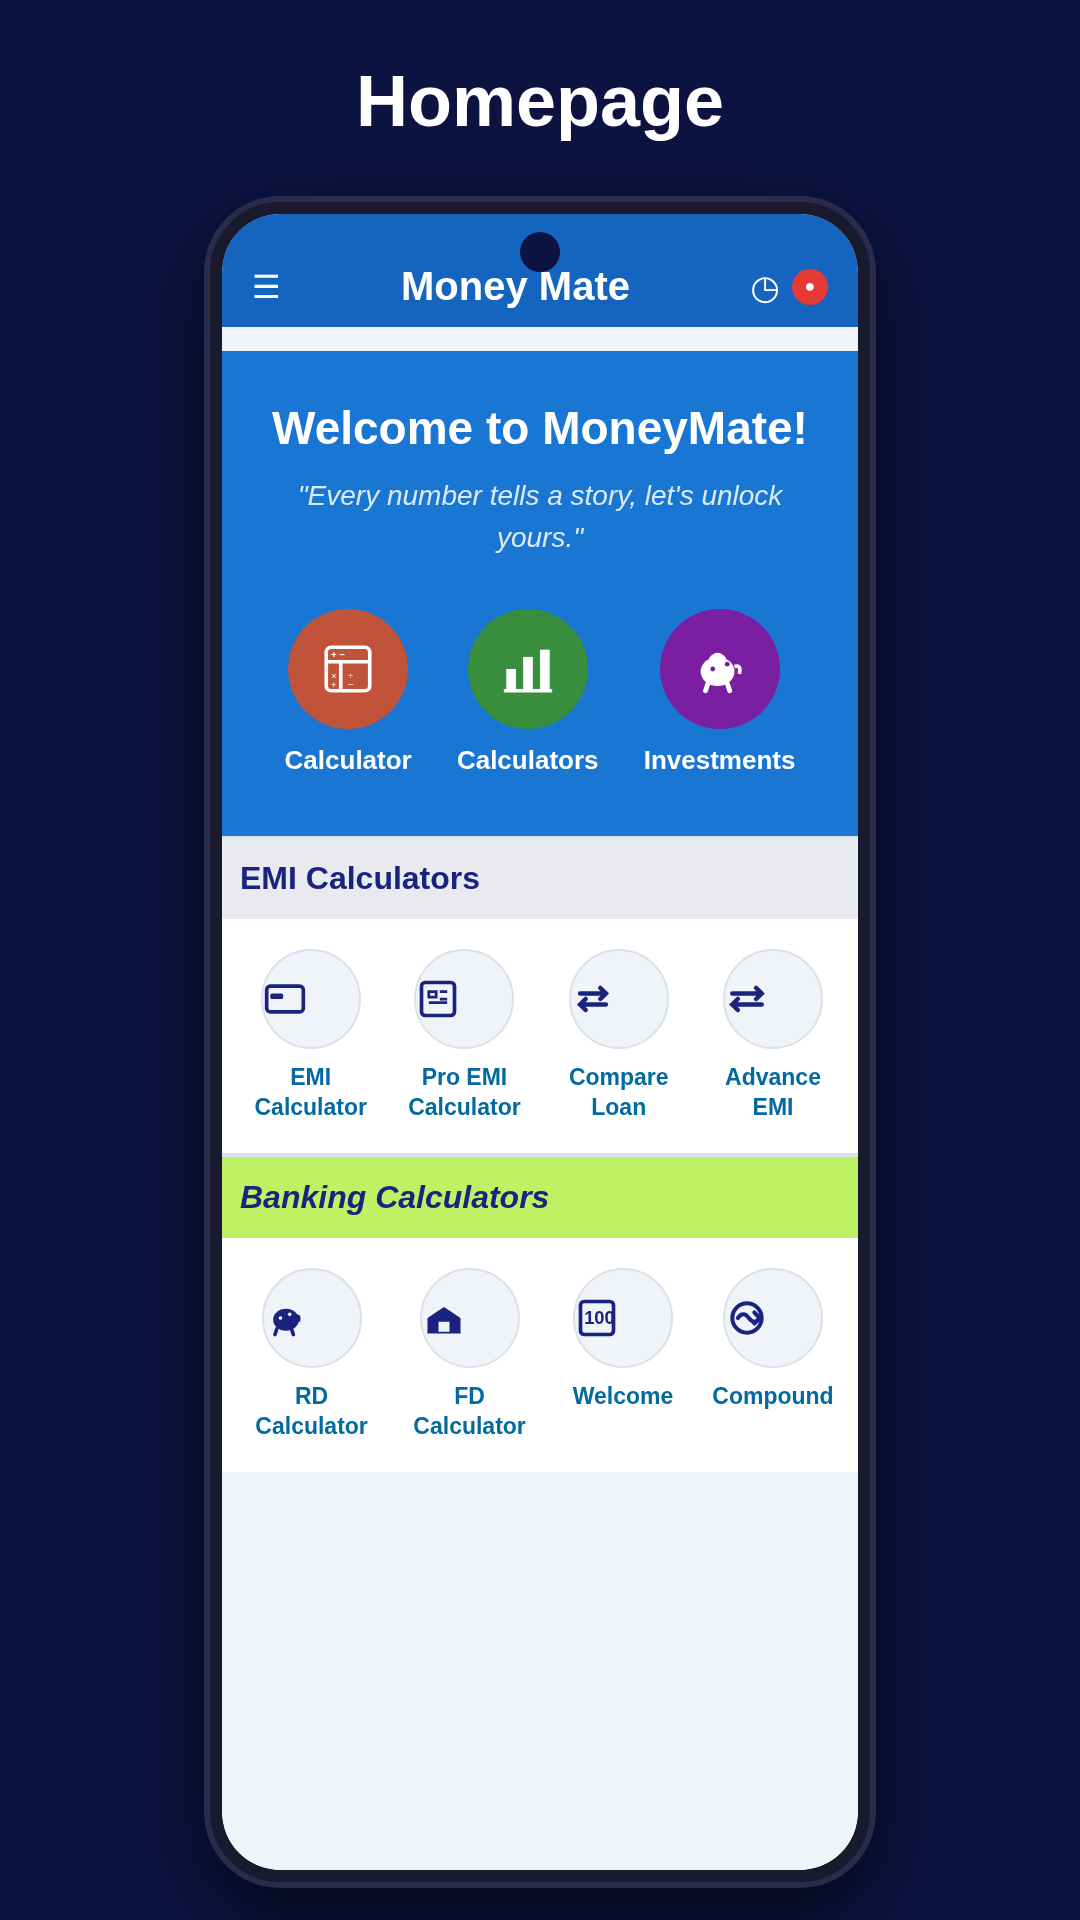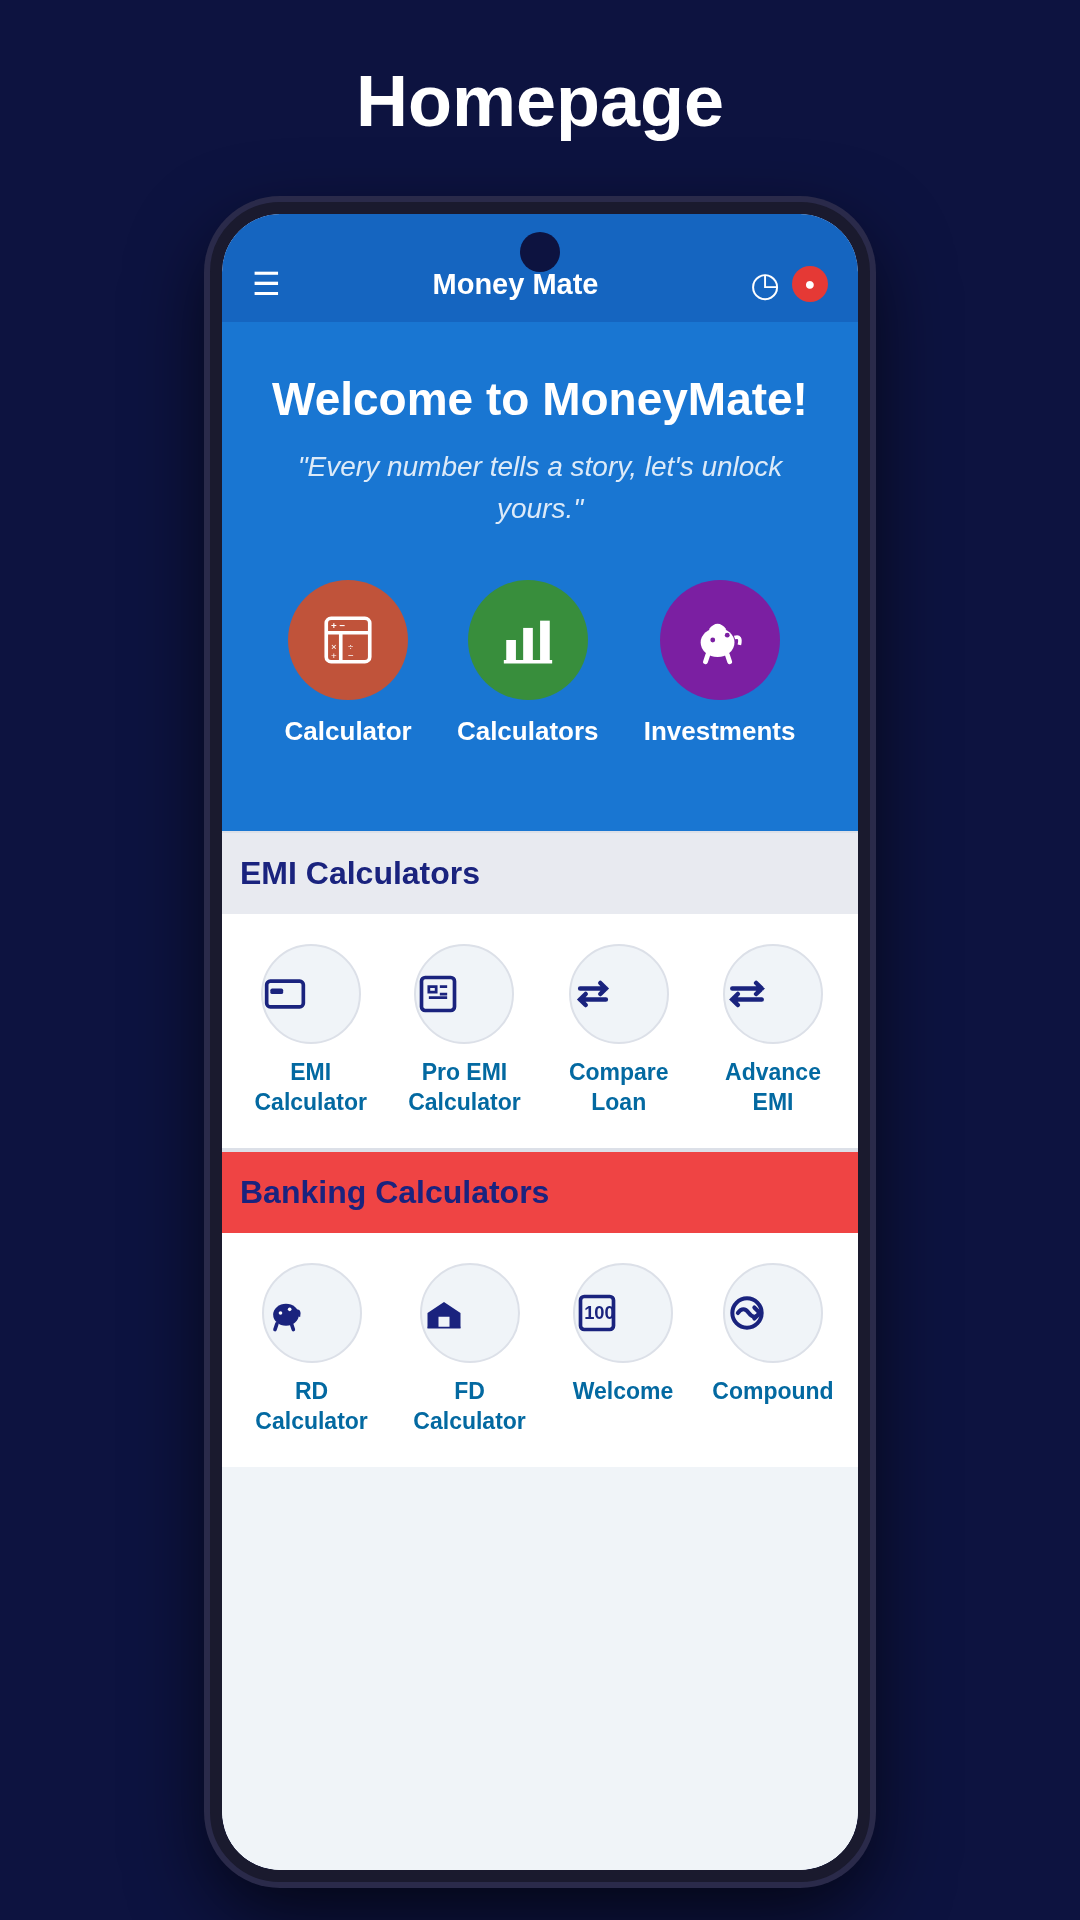--- a/index.html
+++ b/index.html
@@ -68,21 +68,21 @@
     }
 
     .hamburger-icon {
       color: white;
       font-size: 32px;
       line-height: 1;
     }
 
     .app-title {
       color: white;
-      font-size: 29px;
+      font-size: 40px;
       font-weight: 700;
       text-align: right;
     }
 
     .top-bar-icons {
       display: flex;
       align-items: center;
       gap: 12px;
     }
 
@@ -97,21 +97,22 @@
       height: 36px;
       border-radius: 50%;
       display: flex;
       align-items: center;
       justify-content: center;
     }
 
     
     .hero-banner {
       background: #1976d2;
-      padding: 50px 40px 84px 40px;
+      padding: 50px 40px 60px 40px;
+      margin-top: 24px;
     }
 
     .hero-title {
       color: white;
       font-size: 46px;
       font-weight: 900;
       text-align: center;
       margin-bottom: 20px;
     }
 
@@ -210,21 +211,22 @@
       line-height: 1.3;
     }
 
     .divider {
       height: 2px;
       background: #dce0e8;
     }
 
     
     .banking-section {
-      background: #ef4444;
+      background: #bef264;
+      font-style: italic;
     }
 
     
     .scroll-content {
       flex: 1;
       overflow: hidden;
       background: #f0f4f8;
     }
   </style>
 </head>

